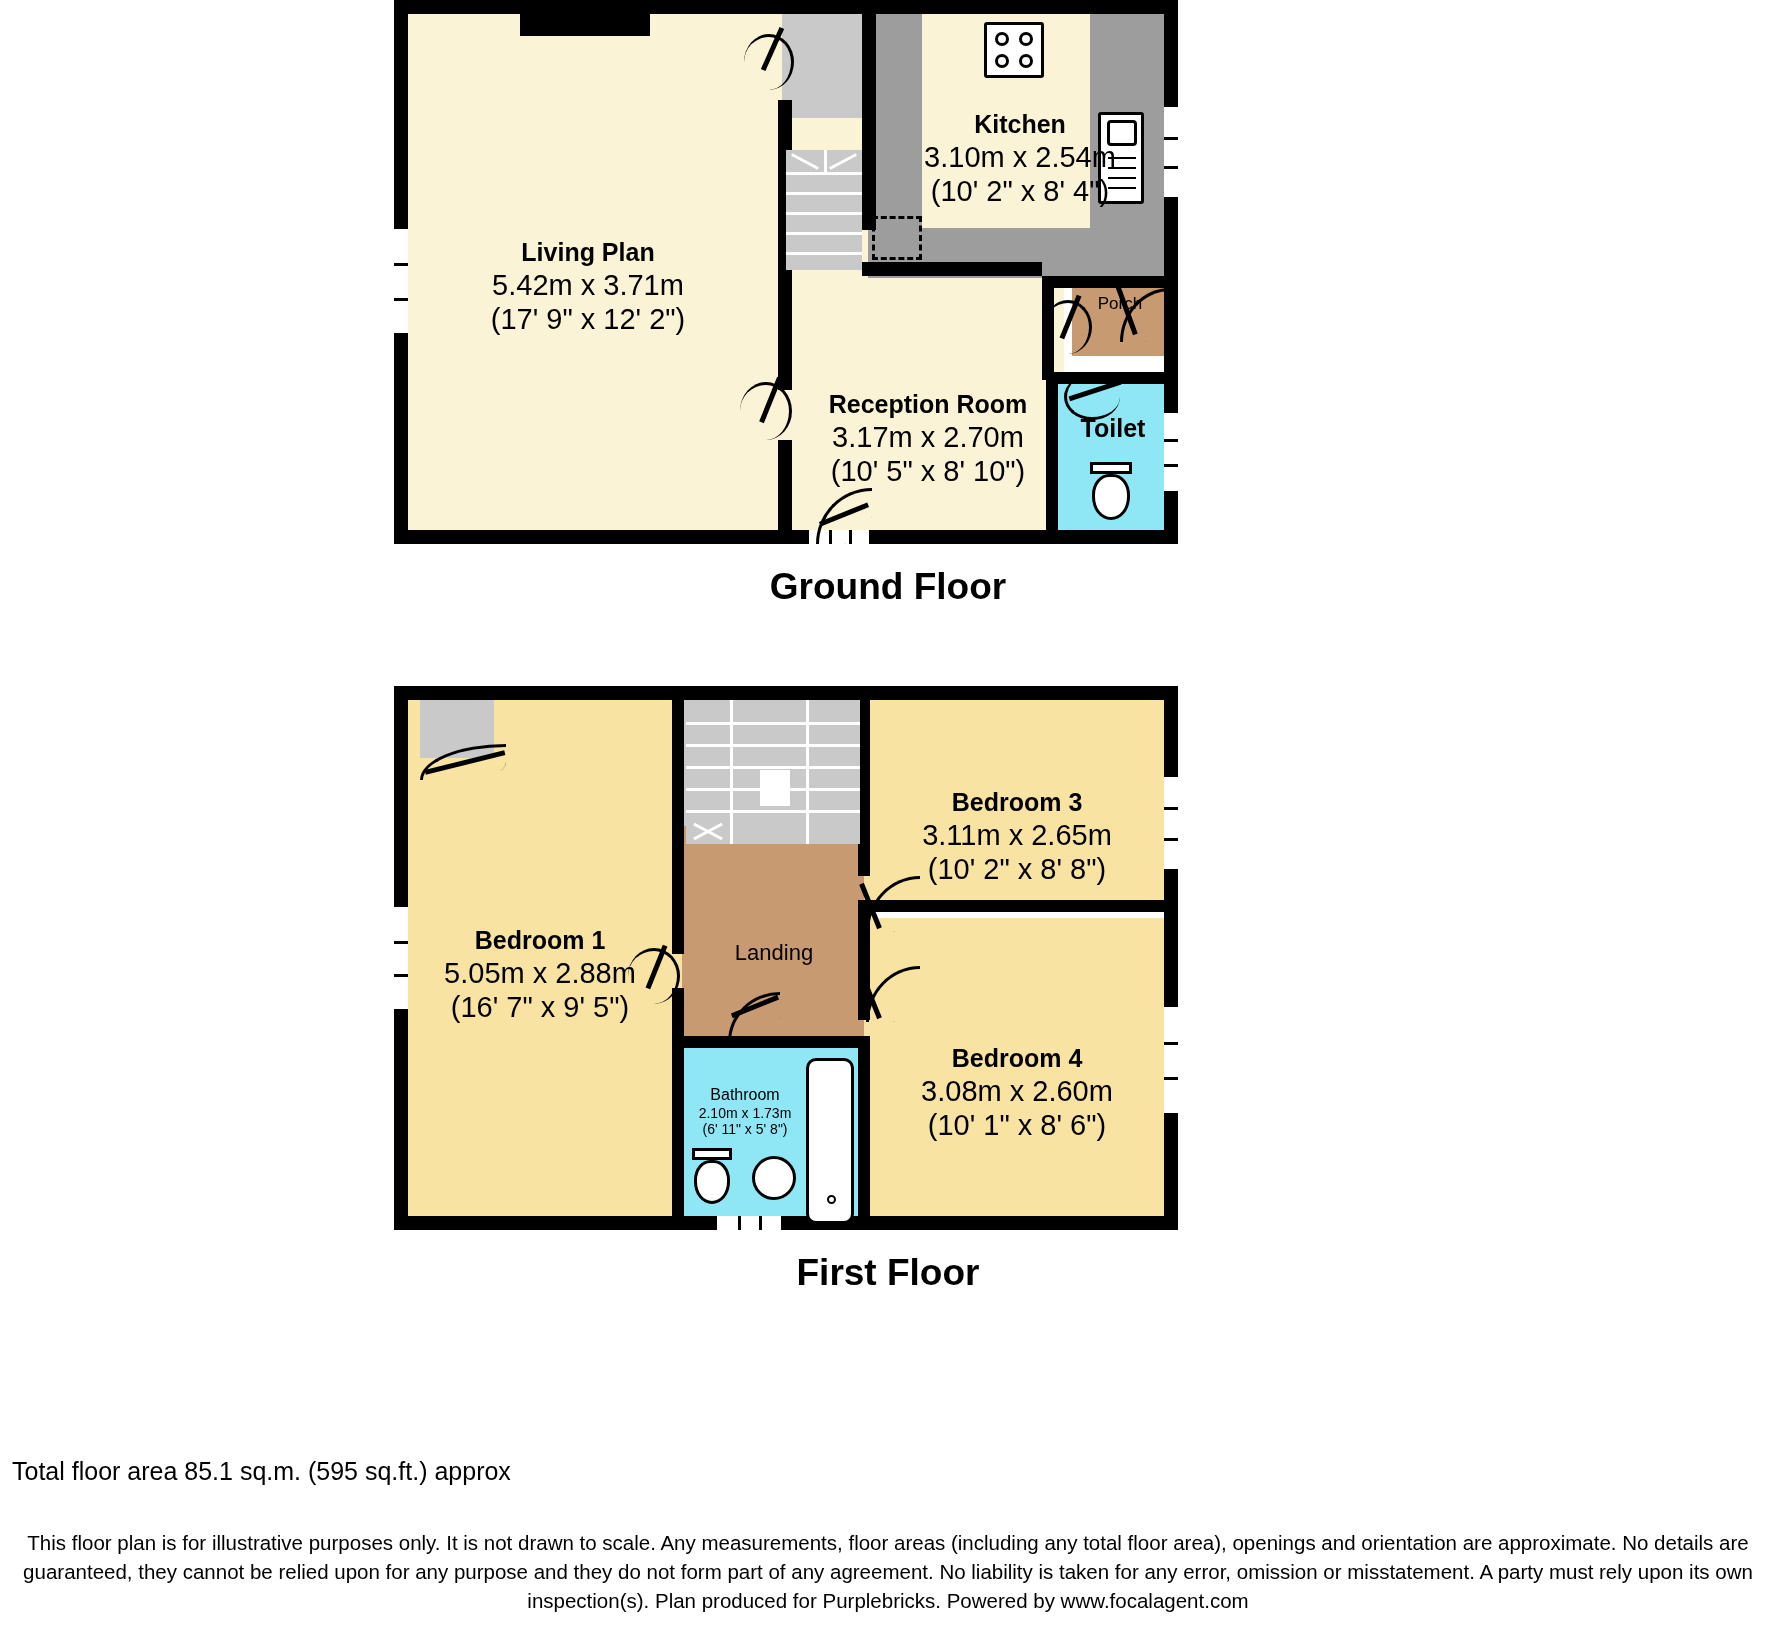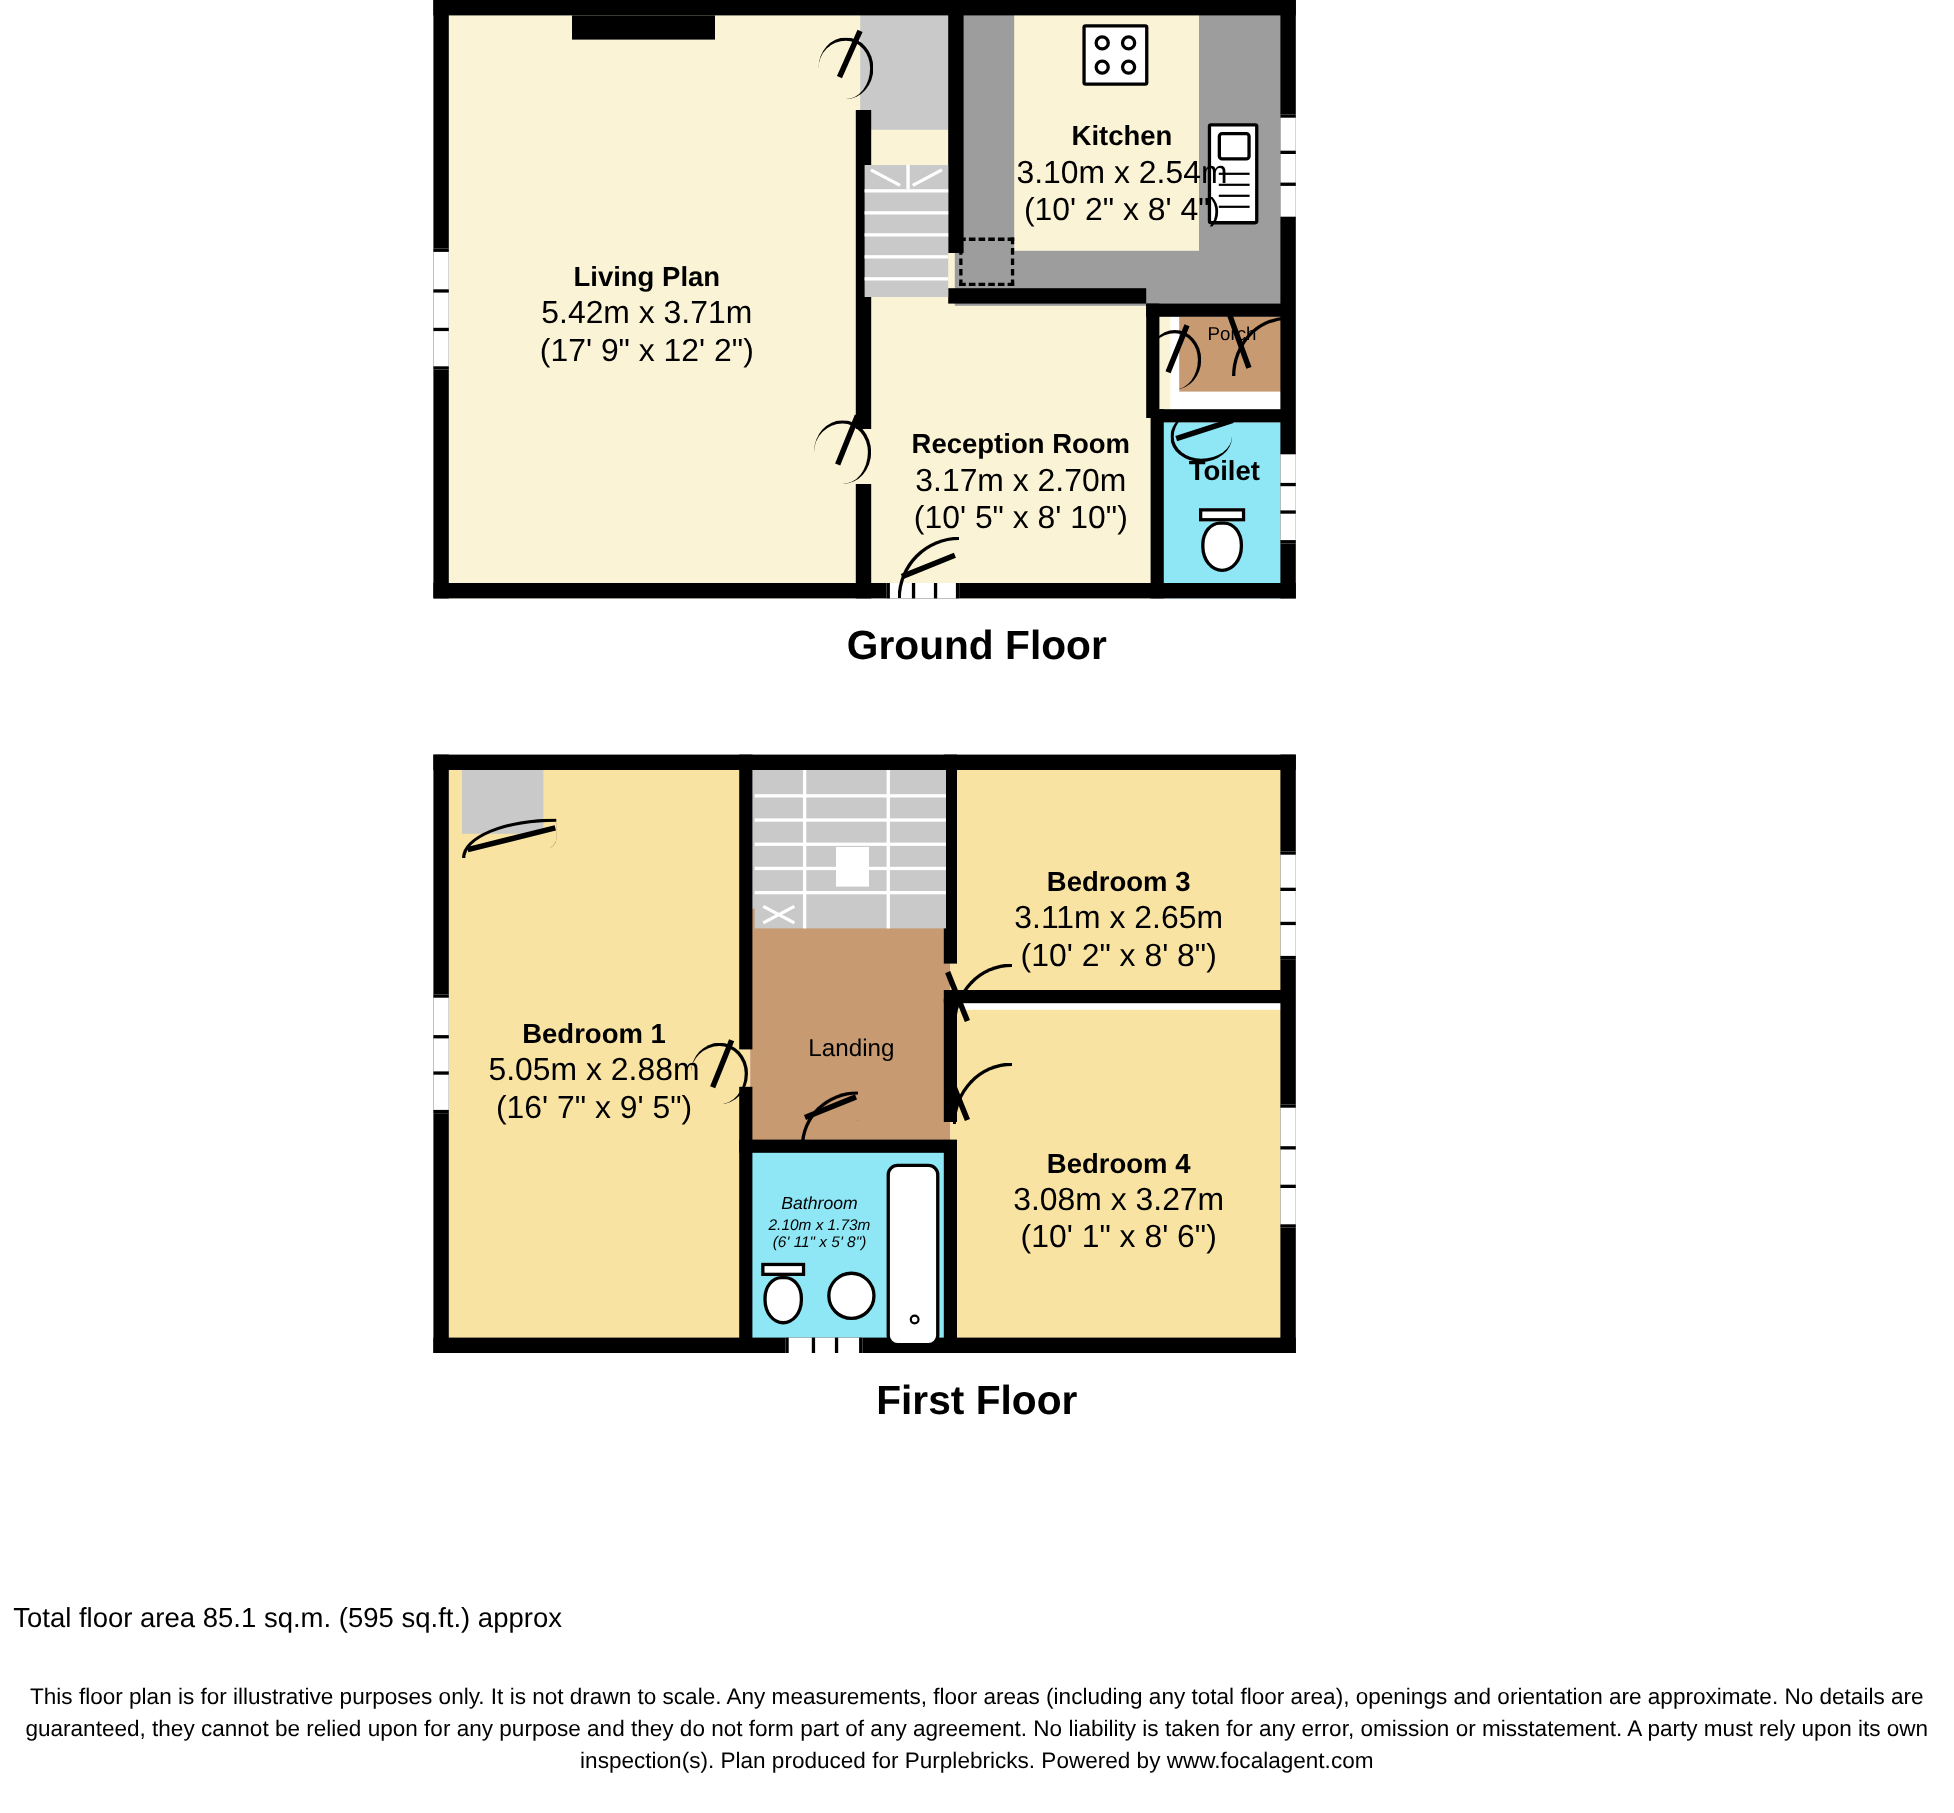--- a/index.html
+++ b/index.html
@@ -398,29 +398,29 @@
 
   <div class="label" style="left:864px; top:800px; width:306px;"></div>
   <div class="label" style="left:864px; top:102px; width:306px;">
     <span class="name">Bedroom 3</span>
     <span class="dim">3.11m x 2.65m</span>
     <span class="dim">(10' 2" x 8' 8")</span>
   </div>
 
   <div class="label" style="left:864px; top:358px; width:306px;">
     <span class="name">Bedroom 4</span>
-    <span class="dim">3.08m x 3.27m</span>
+    <span class="dim">3.08m x 2.60m</span>
     <span class="dim">(10' 1" x 8' 6")</span>
   </div>
 
   <div class="label small" style="left:684px; top:254px; width:180px;">
     <span class="name" style="font-size:22px;">Landing</span>
   </div>
 
-  <div class="label tiny" style="left:682px; top:400px; width:126px;font-style:italic;">
+  <div class="label tiny" style="left:682px; top:400px; width:126px;">
     <span class="name">Bathroom</span>
     <span class="dim">2.10m x 1.73m</span>
     <span class="dim">(6' 11" x 5' 8")</span>
   </div>
 
   <div class="floor-title" style="top:566px;">First Floor</div>
 </div>
 
 <div class="total-area">Total floor area 85.1 sq.m. (595 sq.ft.) approx</div>
 <div class="disclaimer">This floor plan is for illustrative purposes only. It is not drawn to scale. Any measurements, floor areas (including any total floor area), openings and orientation are approximate. No details are guaranteed, they cannot be relied upon for any purpose and they do not form part of any agreement. No liability is taken for any error, omission or misstatement. A party must rely upon its own inspection(s). Plan produced for Purplebricks. Powered by www.focalagent.com</div>

